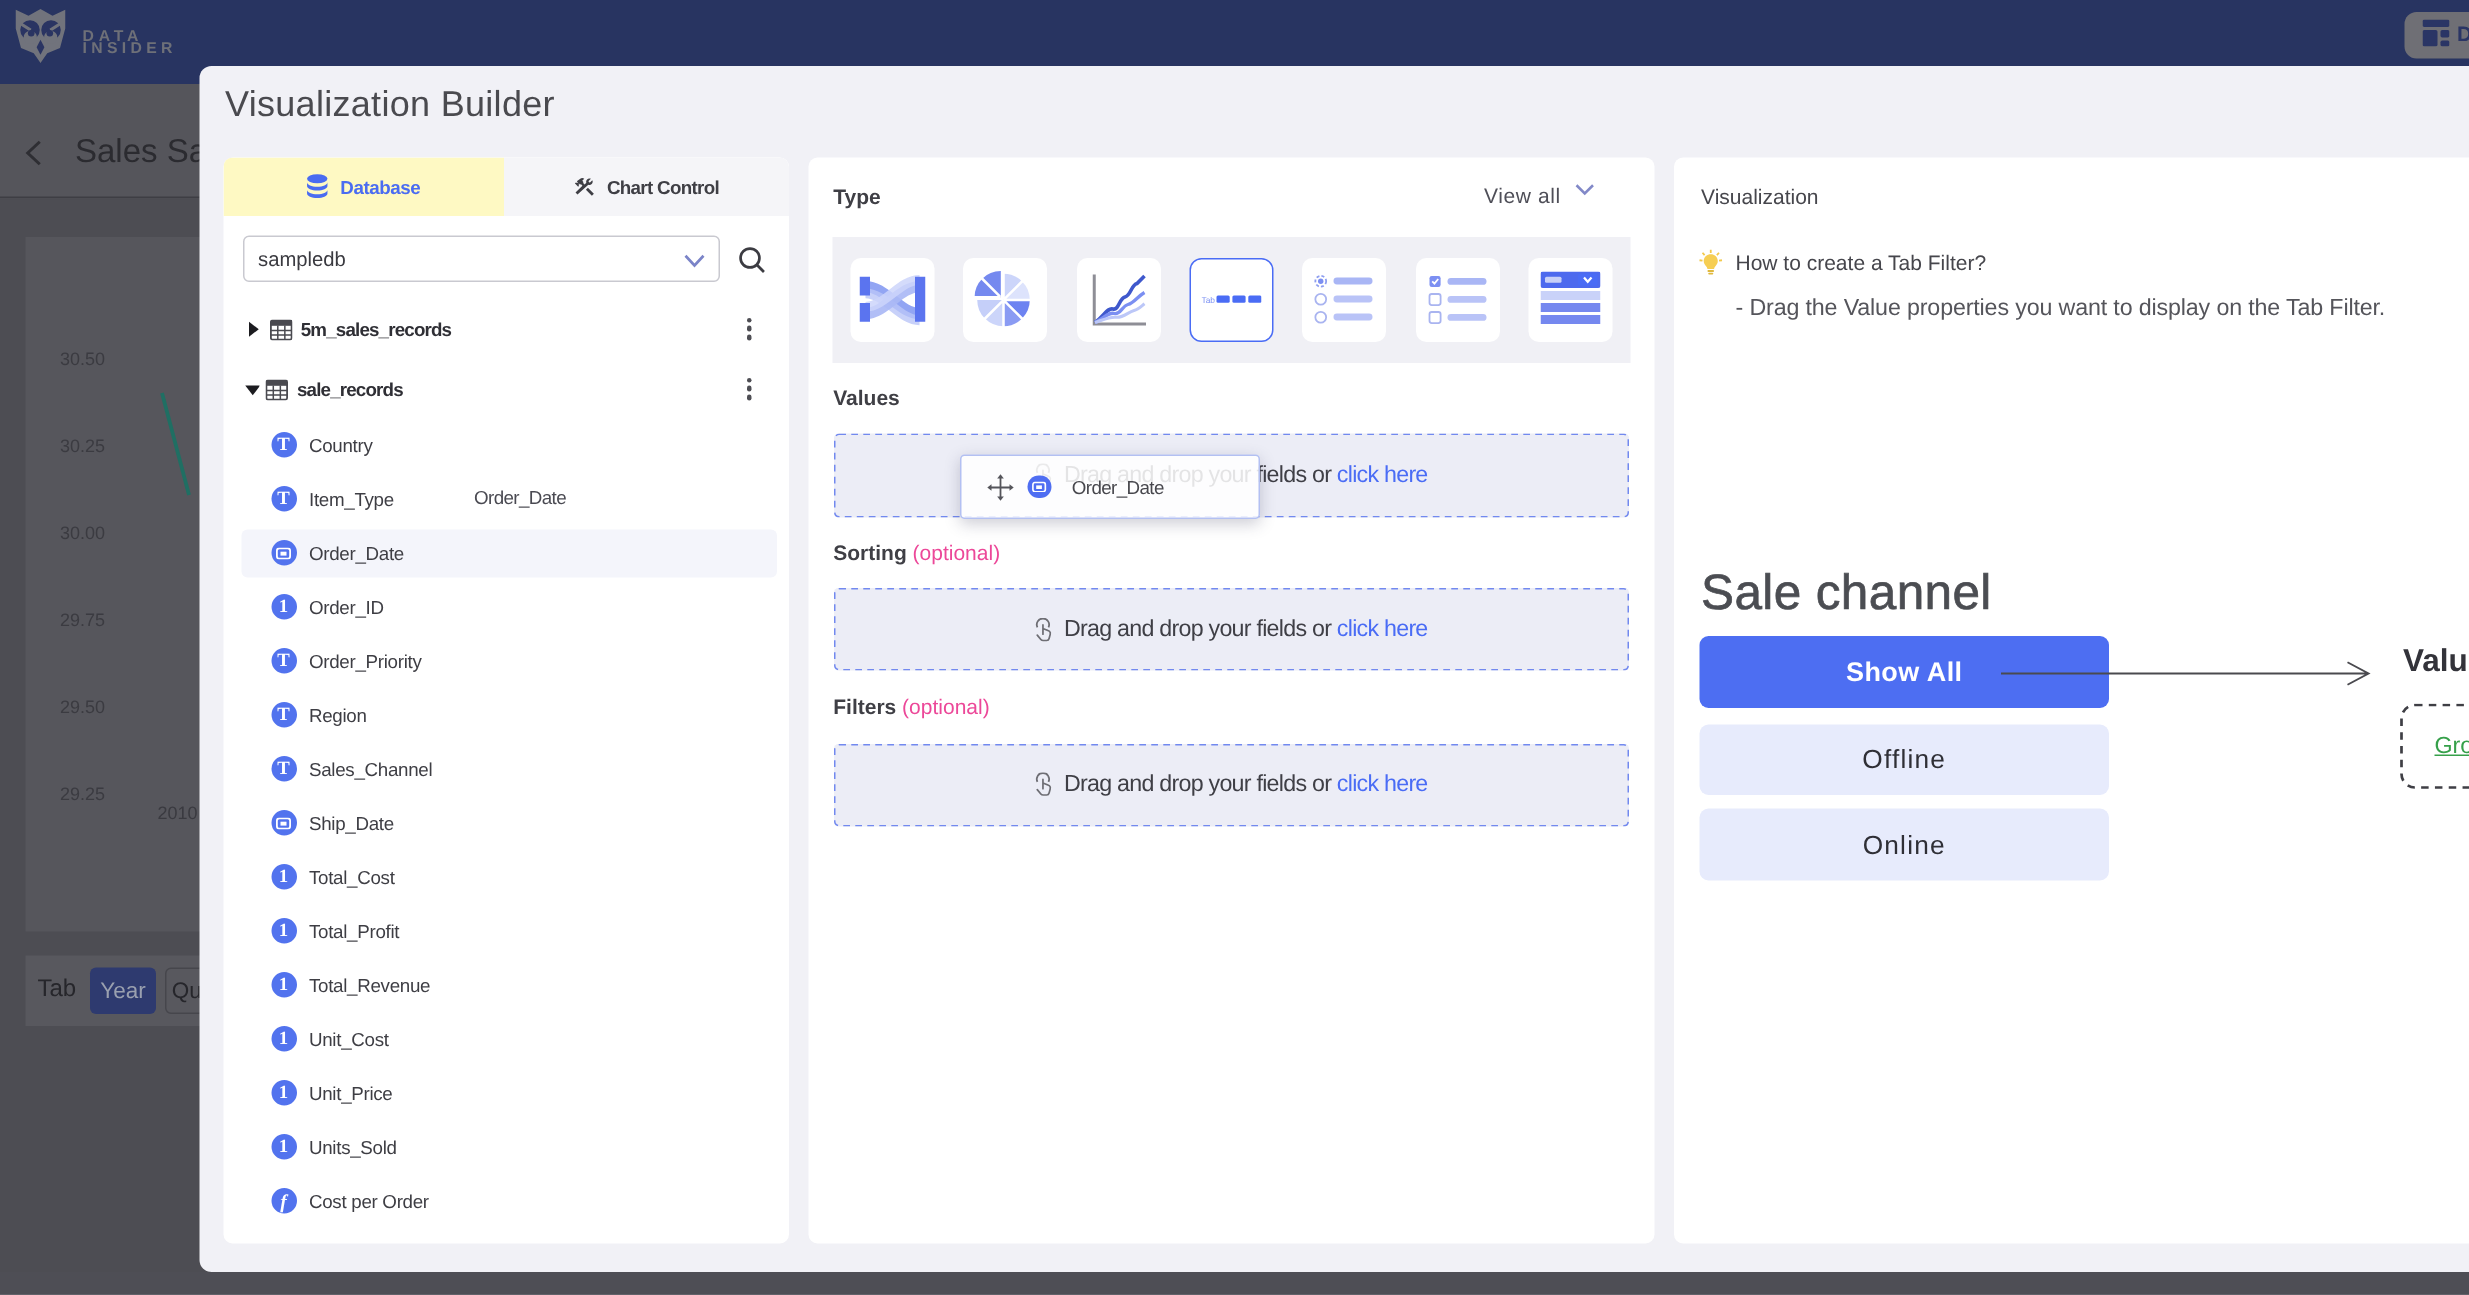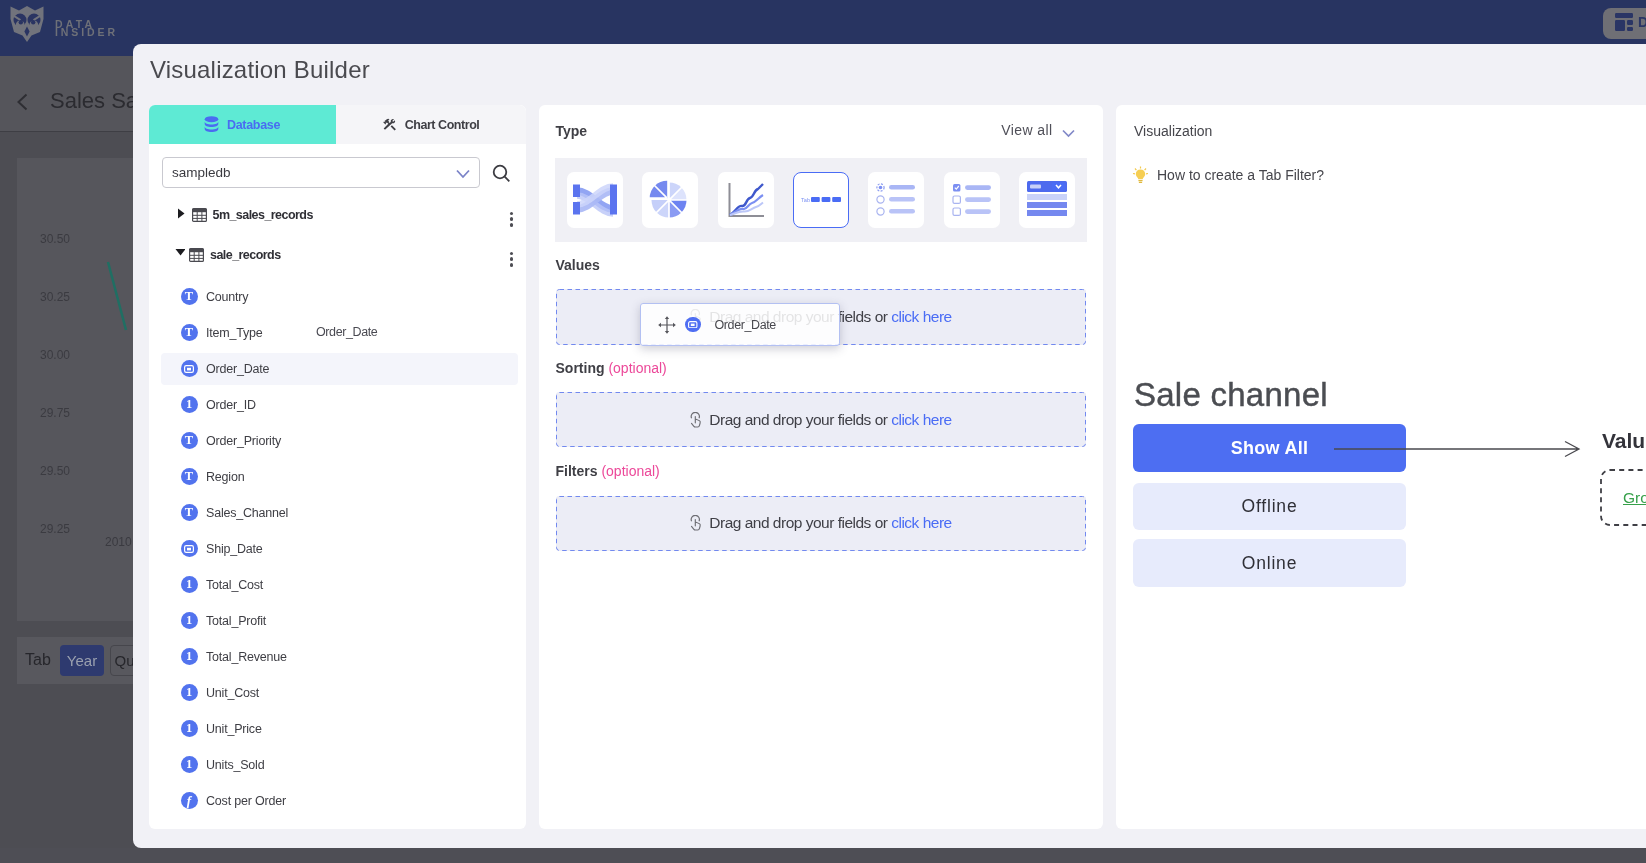--- a/index.html
+++ b/index.html
@@ -17,38 +17,38 @@
   .yearbtn { left:60px; top:645px; width:44px; height:31px; background:#2e3a6f; border-radius:4px; color:#9aa0af; font-size:15px; text-align:center; line-height:31px; }
   .qubtn { left:110px; top:645px; width:60px; height:31px; border:1px solid #46464c; border-radius:4px; color:#26262b; font-size:15px; text-align:center; line-height:29px; }
   
   #modal { left:133px; top:44px; width:1513px; height:804px; background:#f1f1f6; border-radius:8px 0 0 8px; }
   #mtitle { left:17px; top:12px; font-size:24px; font-weight:400; color:#4a4a4f; letter-spacing:0.2px; }
   .panel { position:absolute; background:#fff; border-radius:6px; }
   #lpanel { left:15.5px; top:61px; width:377px; height:724px; overflow:hidden; }
   #mpanel { left:405.5px; top:61px; width:564px; height:723.8px; }
   #rpanel { left:983px; top:61px; width:530px; height:723.8px; border-radius:6px 0 0 6px; }
   .tab { position:absolute; top:0; height:39px; display:flex; align-items:center; justify-content:center; gap:8px; font-size:12.5px; font-weight:bold; }
-  #tab-db { left:0; width:187px; color:#4a6cf1; background:#5eead4; letter-spacing:-0.3px; }
+  #tab-db { left:0; width:187px; color:#4a6cf1; background:#fef9c3; letter-spacing:-0.3px; }
   #tab-cc { left:187px; width:190px; color:#3f3f45; background:#f5f5f8; border-radius:0 6px 0 0; letter-spacing:-0.45px; }
   #searchbox { position:absolute; left:13.5px; top:52px; width:318px; height:31px; border:1px solid #c9c9d0; border-radius:4px; background:#fff; font-size:13.5px; color:#3a3a40; line-height:29px; padding-left:9px; }
-  .treerow { position:absolute; left:12px; width:377px; height:24px; display:flex; }
+  .treerow { position:absolute; left:0; width:377px; height:24px; display:flex; align-items:center; }
   .t-arrow { width:10px; margin-left:16px; }
   .t-text { font-size:12.5px; font-weight:bold; color:#2f2f35; margin-left:6px; letter-spacing:-0.55px; }
   .kebab { position:absolute; right:24px; top:2px; width:4px; }
   .kebab i { display:block; width:3.6px; height:3.6px; border-radius:50%; background:#4e4e54; margin:2.1px 0; }
   .frow { position:absolute; left:0; width:377px; height:32px; display:flex; align-items:center; }
   .frow.hl { left:12.5px; width:357px; background:#f4f5fb; border-radius:4px; }
   .fico { width:17px; height:17px; border-radius:50%; background:#5273ee; margin-left:32px; position:relative; flex-shrink:0; }
   .frow.hl .fico { margin-left:19.5px; }
   .fico span { position:absolute; left:0; top:0; width:17px; height:17px; display:flex; align-items:center; justify-content:center; color:#fff; font-family:"Liberation Serif",serif; font-weight:bold; font-size:12.5px; }
   .flabel { font-size:12.5px; color:#3e3e44; margin-left:8.5px; letter-spacing:-0.2px; }
   
   .seclab { position:absolute; left:17px; font-size:14px; font-weight:bold; color:#3f3f45; }
   .seclab .opt { font-weight:normal; color:#ec4899; }
-  #viewall { position:absolute; right:28px; top:17px; font-size:14px; letter-spacing:0.4px; color:#4f4f58; display:flex; align-items:flex-end; gap:9px; }
+  #viewall { position:absolute; right:40px; top:17px; font-size:14px; letter-spacing:0.4px; color:#4f4f58; display:flex; align-items:flex-start; gap:9px; }
   #iconstrip { position:absolute; left:16.5px; top:52.5px; width:532px; height:84px; background:#f0f0f5; display:flex; align-items:center; padding:0 12px; gap:19.4px; }
   .tcard { width:56px; height:56px; background:#fff; border-radius:7px; display:flex; align-items:center; justify-content:center; }
   .tcard.sel { border:1.5px solid #4a6cf5; border-radius:8px; }
   .dzone { position:absolute; left:17px; width:530px; height:56px; background:#ecedf6; border-radius:3px; display:flex; align-items:center; justify-content:center; gap:7px; font-size:15.5px; letter-spacing:-0.5px; color:#3f3f46; }
   .dzone .ch { color:#4a6cf5; }
   
   .rp-b { font-weight:normal; color:#46464c; font-size:14px; position:absolute; }
   .chanbtn { position:absolute; left:17px; width:273px; height:47.5px; border-radius:6px; display:flex; align-items:center; justify-content:center; font-size:17.5px; letter-spacing:0.8px; }
   .chanbtn.blue { background:#4d6ef2; color:#fff; font-weight:bold; font-size:18px; letter-spacing:0.3px; }
   .chanbtn.lite { background:#e7ebfc; color:#2f2f36; }
@@ -385,20 +385,21 @@
       <div class="rp-b" style="left:18px;top:17.5px">Visualization</div>
       <svg style="position:absolute;left:16px;top:61px" width="17" height="18" viewBox="0 0 17 18">
         <g stroke="#f2c94c" stroke-width="1.2">
             <path d="M8.5 0.5 L8.5 2.6 M3 2.5 L4.4 4.1 M14 2.5 L12.6 4.1 M1 7.5 L3 7.8 M16 7.5 L14 7.8"></path>
           </g>
         <path d="M8.5 3.5 C11.3 3.5 13.2 5.6 13.2 8 C13.2 9.6 12.3 10.6 11.6 11.5 C11.1 12.1 10.8 12.6 10.7 13.3 L6.3 13.3 C6.2 12.6 5.9 12.1 5.4 11.5 C4.7 10.6 3.8 9.6 3.8 8 C3.8 5.6 5.7 3.5 8.5 3.5 Z" fill="#f6ce53"></path>
         <rect x="6.3" y="14" width="4.4" height="1.3" rx="0.6" fill="#e0b93e"></rect>
         <rect x="6.8" y="15.8" width="3.4" height="1.2" rx="0.6" fill="#e0b93e"></rect>
       </svg>
       <div class="rp-b" style="left:41px;top:62px;color:#46464c">How to create a Tab Filter?</div>
+      <div style="position:absolute;left:41px;top:92px;font-size:15.5px;color:#55555b;letter-spacing:-0.1px">- Drag the Value properties you want to display on the Tab Filter.</div>
       <div style="position:absolute;left:18px;top:271px;font-size:33px;font-weight:400;letter-spacing:0.25px;color:#4b4d52;-webkit-text-stroke:0.45px #4b4d52">Sale channel</div>
       <div class="chanbtn blue" style="top:319.3px">Show All</div>
       <div class="chanbtn lite" style="top:377.5px">Offline</div>
       <div class="chanbtn lite" style="top:434.3px">Online</div>
       <svg style="position:absolute;left:217px;top:334px" width="250" height="20">
         <path d="M1 10 L245 10 M232 2.5 L246 10 L232 17.5" stroke="#4a4a4f" stroke-width="1.3" fill="none"></path>
       </svg>
       <div style="position:absolute;left:486px;top:324px;font-size:21px;font-weight:bold;color:#33333a;white-space:nowrap">Values</div>
       <svg style="position:absolute;left:483.6px;top:363.9px" width="130" height="57">
           <rect x="1" y="1" width="128" height="55" rx="9" fill="none" stroke="#3f3f45" stroke-width="1.8" stroke-dasharray="5 4.2"></rect>

